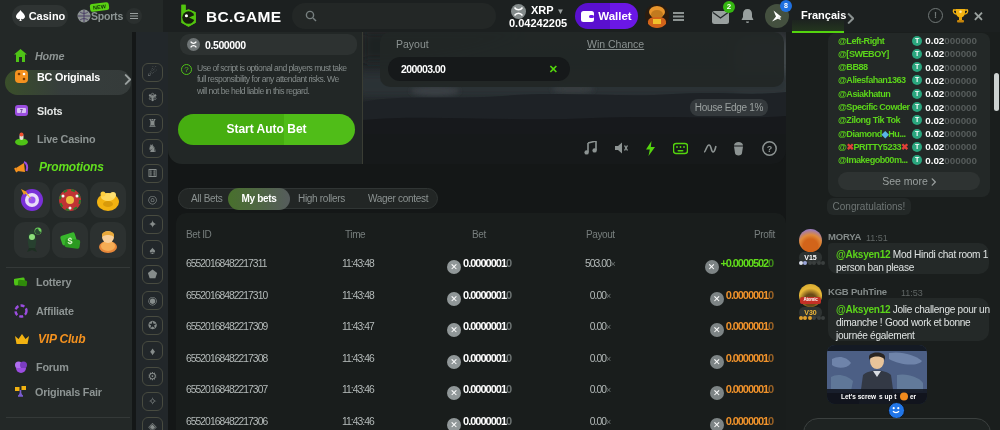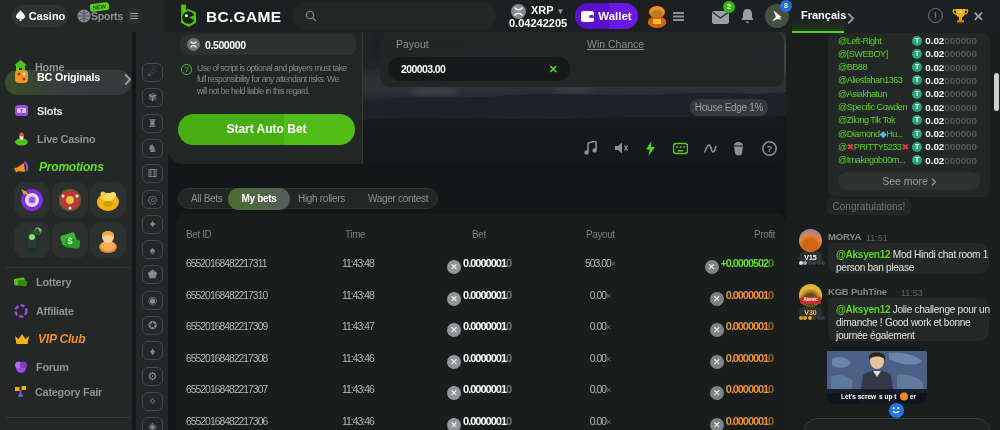--- a/index.html
+++ b/index.html
@@ -53,21 +53,21 @@
 .tab{position:absolute;top:0;height:21px;line-height:21px;font-size:10px;color:#8b9291;letter-spacing:-0.3px;}
 #tab-active{left:50px;top:-1px;width:62px;height:22px;border-radius:11px;background:linear-gradient(90deg,#48702c,#565c5d);color:#fff;font-weight:700;text-align:center;}
 
 #table{left:176px;top:213px;width:610px;height:217px;background:#191d1c;border-radius:10px 10px 0 0;}
 .th{position:absolute;top:229px;color:#777e7d;font-size:10px;letter-spacing:-0.4px;}
 .td{position:absolute;font-size:10.3px;color:#b4bab9;letter-spacing:-0.95px;white-space:nowrap;}
 
 #chat{left:786px;top:32px;width:214px;height:398px;background:#1a1e1d;}
 #wincard{left:828px;top:33px;width:162px;height:164px;background:#232827;border-radius:8px;}
 .wrow{position:absolute;left:10px;width:142px;height:13px;display:flex;align-items:center;}
-.wname{color:#5bd41a;font-size:9.1px;font-weight:400;letter-spacing:-0.5px;white-space:nowrap;}
+.wname{color:#5bd41a;font-size:9.1px;font-weight:700;letter-spacing:-0.5px;white-space:nowrap;}
 .wamt{position:absolute;right:3px;display:flex;align-items:center;background:#232827;padding-left:2px;}
 .ticon{width:10px;height:10px;border-radius:50%;background:#2aa67e;color:#fff;font-size:7px;font-weight:700;text-align:center;line-height:10px;}
 .wamt b{color:#fff;font-size:9.8px;margin-left:3px;}
 .wamt i{color:#565c5b;font-size:9.8px;font-style:normal;font-weight:700;}
 #seemore{left:838px;top:172px;width:142px;height:18px;background:#2e3332;border-radius:9px;color:#9aa09f;font-size:10.5px;text-align:center;line-height:18px;}
 #congrats{left:827px;top:198px;width:84px;height:17px;background:#232827;border-radius:6px;color:#6e7574;font-size:10px;line-height:17px;text-align:center;}
 .msg-name{position:absolute;color:#848b8a;font-size:9.5px;font-weight:700;letter-spacing:-0.2px;}
 .msg-time{position:absolute;color:#5f6564;font-size:9px;}
 .bubble{position:absolute;left:828px;width:161px;background:#242928;border-radius:4px 10px 10px 10px;color:#dfe3e2;font-size:10.1px;line-height:13px;padding:5px 8px;white-space:nowrap;letter-spacing:-0.3px;}
 .bubble .at{color:#5bd41a;font-weight:700;}
@@ -163,21 +163,21 @@
         <path d="M4 2 h9 v4 a4.5 4.5 0 0 1 -9 0 Z" fill="#f2b211"></path>
         <path d="M4 3 H1.5 a3 3 0 0 0 3 4 M13 3 h2.5 a3 3 0 0 1 -3 4" stroke="#f2b211" stroke-width="1.3" fill="none"></path>
         <rect x="7" y="10" width="3" height="3" fill="#e8a50d"></rect>
         <rect x="5" y="13" width="7" height="2.5" rx="1" fill="#c8860a"></rect>
         <circle cx="8.5" cy="4.8" r="1.3" fill="#fde6a2"></circle>
       </svg></div>
   <div class="abs tb-x">✕</div>
 
   <div class="sb-active"></div>
   <div id="sb-items" style="position: absolute; left: 0px; top: 0px; width: 132px; height: 430px;">
-      <div class="sb-item" style="top: 60px;">
+      <div class="sb-item" style="top: 49px; font-style: italic;">
         <svg width="13" height="13" viewBox="0 0 13 13">
           <path d="M6.5 0 L13 5.5 L11 5.5 L11 13 L8 13 L8 8 L5 8 L5 13 L2 13 L2 5.5 L0 5.5 Z" fill="#4fc317"></path>
         </svg>
         <span class="txt" style="">Home</span>
       </div>
       <div class="sb-item" style="top: 69px;">
         <svg width="15" height="15" viewBox="0 0 15 15">
           <rect x="1" y="1" width="13" height="13" rx="4" fill="#f5921f"></rect>
           <circle cx="5" cy="5" r="1.3" fill="#7a3c00"></circle>
           <circle cx="10" cy="10" r="1.3" fill="#7a3c00"></circle>
@@ -239,21 +239,21 @@
         </svg>
         <span class="txt" style="">Forum</span>
       </div>
       <div class="sb-item" style="top: 386px;">
         <svg width="13" height="12" viewBox="0 0 13 12">
           <rect x="1" y="1" width="4.5" height="4" fill="#f2b211"></rect>
           <rect x="7.5" y="0" width="4.5" height="4" fill="#f2b211"></rect>
           <path d="M6.5 4 L6.5 9 M4 10 h5" stroke="#7a5cd0" stroke-width="1.6"></path>
           <path d="M6.5 6 l-2.5 4 h5 Z" fill="#7a5cd0"></path>
         </svg>
-        <span class="txt" style="">Category Fair</span>
+        <span class="txt" style="">Originals Fair</span>
       </div>
       <div class="divider" style="top: 267px; position: absolute;"></div>
       <div class="divider" style="top: 417px; position: absolute;"></div>
     </div>
 
   <div id="strip-icons">
       <div class="strip-ic" style="left: 142px; top: 63px; position: absolute;">☄</div>
       <div class="strip-ic" style="left: 142px; top: 88.3px; position: absolute;">✾</div>
       <div class="strip-ic" style="left: 142px; top: 113.6px; position: absolute;">♜</div>
       <div class="strip-ic" style="left: 142px; top: 138.9px; position: absolute;">♞</div>

